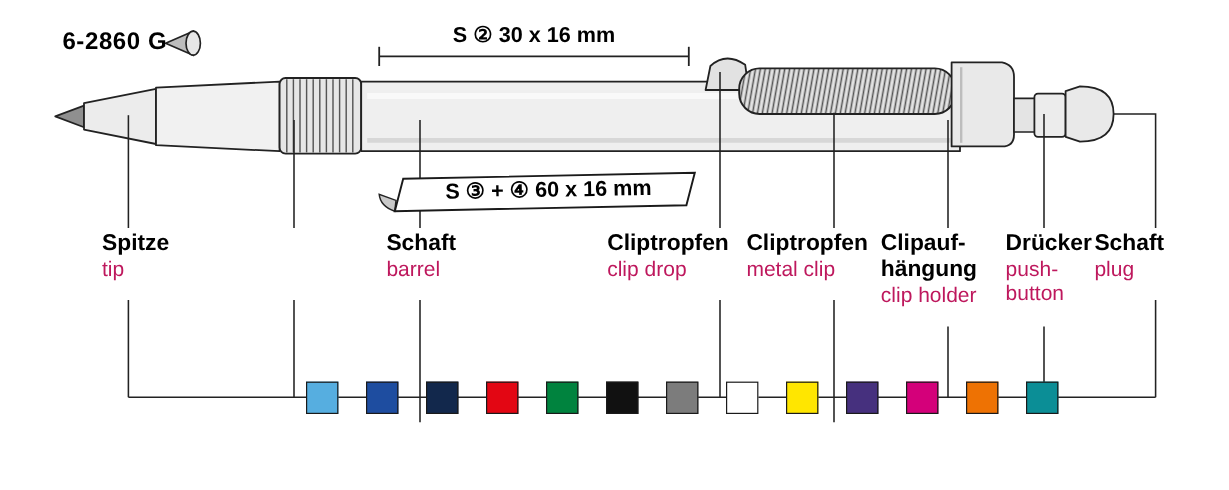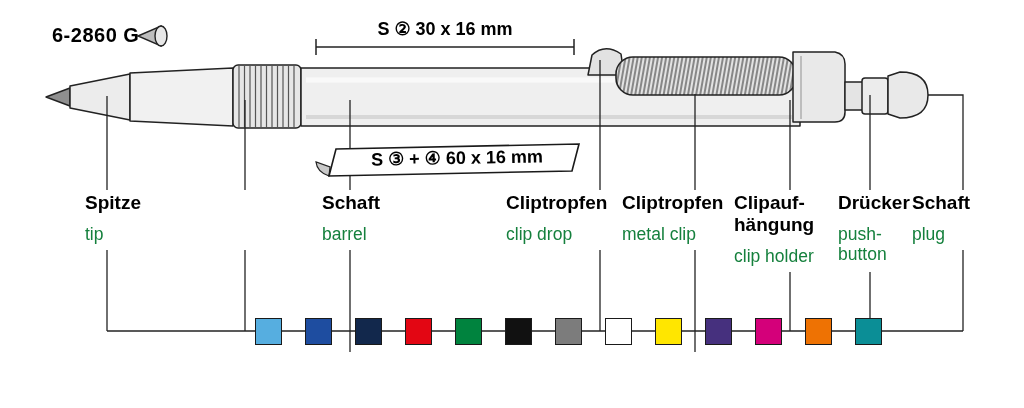--- a/index.html
+++ b/index.html
@@ -14,21 +14,21 @@
   .dim-top{
     position:absolute;left:345px;top:18px;width:200px;text-align:center;
     font-size:18px;font-weight:600;
   }
   .banner-text{
     position:absolute;left:352px;top:147px;width:210px;text-align:center;
     font-size:18px;font-weight:600;transform:rotate(-1.1deg);
   }
   .part-label{position:absolute;top:192px;line-height:1.16;}
   .part-label .de{font-size:19px;font-weight:700;white-space:pre-line;}
-  .part-label .en{font-size:17.5px;color:#15803d;white-space:pre-line;margin-top:10px;}
+  .part-label .en{font-size:17.5px;color:#be185d;white-space:pre-line;margin-top:0;}
   .swatch-row{position:absolute;left:0;top:0;width:100%;height:100%;}
   .swatch{
     position:absolute;width:27px;height:27px;box-sizing:border-box;
     border:1.5px solid #1a1a1a;
   }
 </style>
 </head>
 <body>
 
 <div class="stage">

